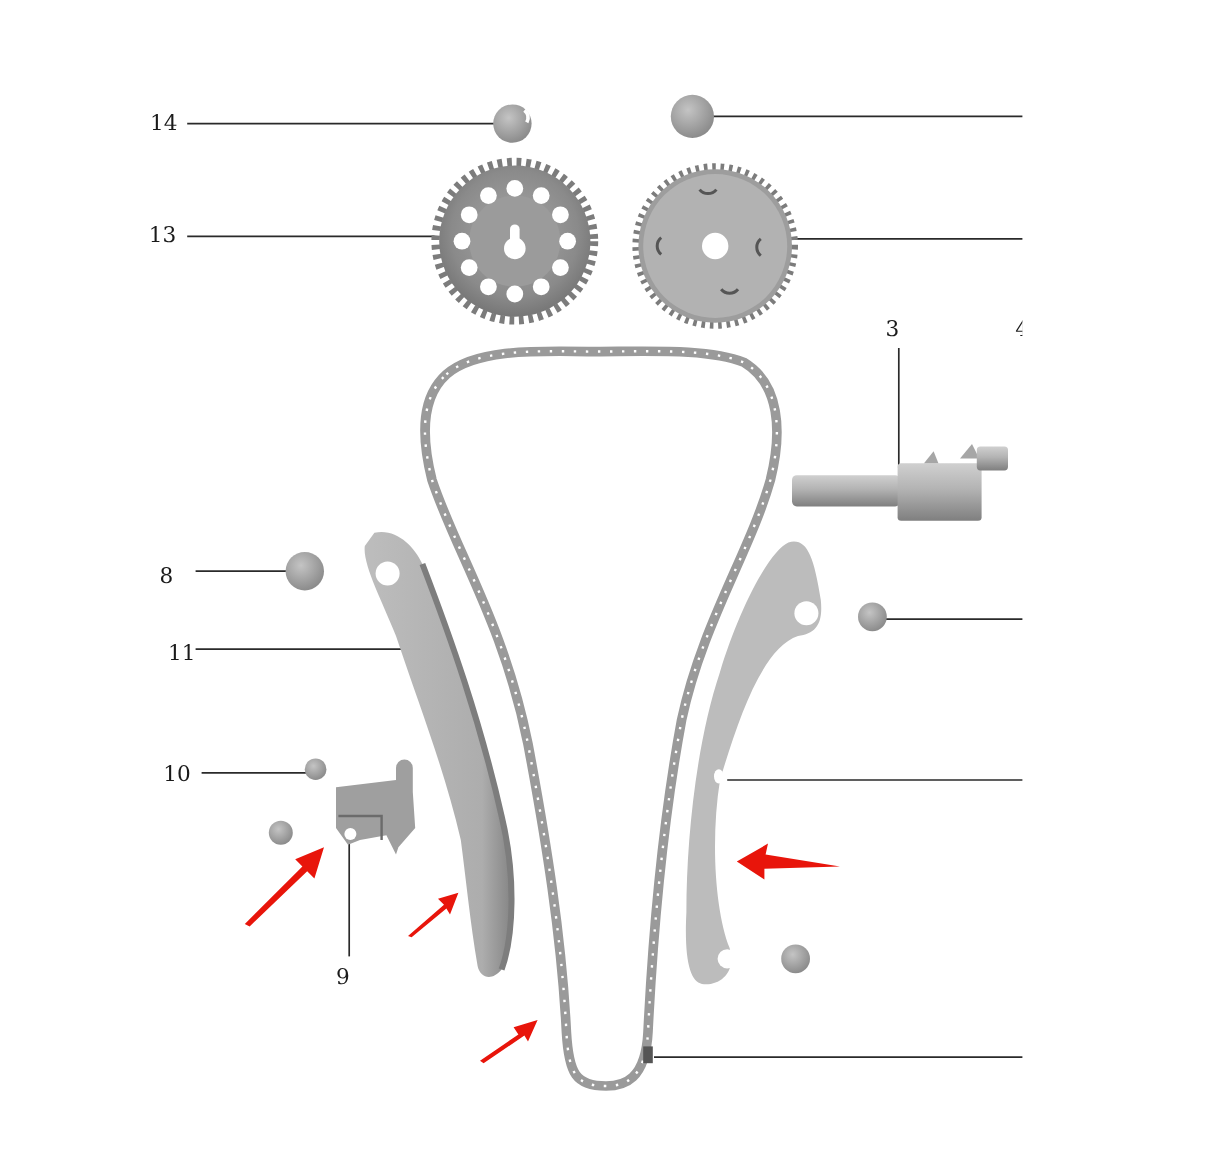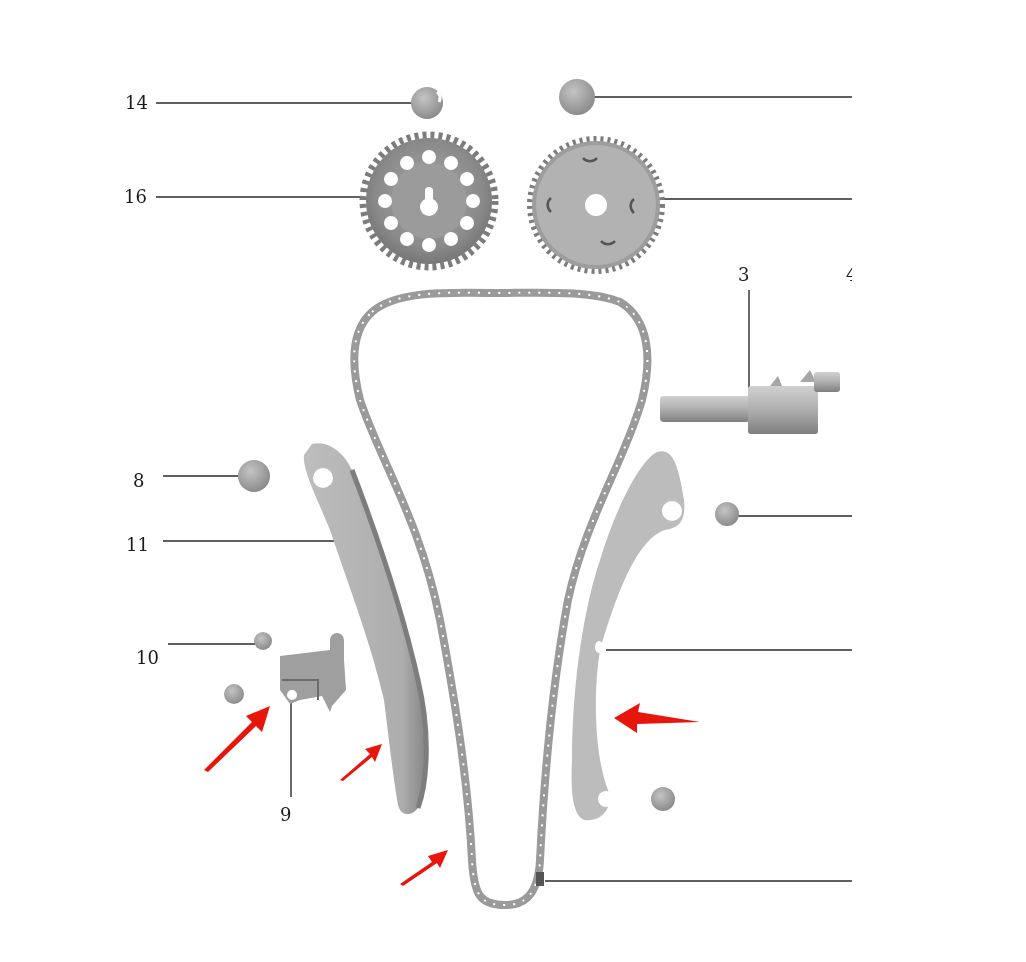--- a/index.html
+++ b/index.html
@@ -157,21 +157,21 @@
   <g fill="#e8150b">
     <path d="M204 770 L252 722 L246 716 L270 706 L262 732 L256 726 L208 772 Z"></path>
     <path d="M340 780 L370 754 L365 749 L382 744 L375 762 L372 757 L343 781 Z"></path>
     <path d="M400 884 L432 862 L428 856 L448 850 L440 868 L437 863 L403 886 Z"></path>
     <path d="M700 722 L638 712 L640 703 L614 718 L637 733 L637 724 Z"></path>
   </g>
 </svg>
 
 
 <span class="callout-label" style="left:125px; top:94px;">14</span>
-<span class="callout-label" style="left:124px; top:188px;">16</span>
+<span class="callout-label" style="left:124px; top:188px;">13</span>
 <span class="callout-label" style="left:738px; top:266px;">3</span>
 <span class="callout-label" style="left:846px; top:266px; width:6px; overflow:hidden;">4</span>
 <span class="callout-label" style="left:133px; top:472px;">8</span>
-<span class="callout-label" style="left:126px; top:536px;">11</span>
-<span class="callout-label" style="left:136px; top:637px;margin-top:12px;">10</span>
+<span class="callout-label" style="left:140px; top:536px;">11</span>
+<span class="callout-label" style="left:136px; top:637px;">10</span>
 <span class="callout-label" style="left:280px; top:806px;">9</span>
 
 </div>
 
 </body></html>

